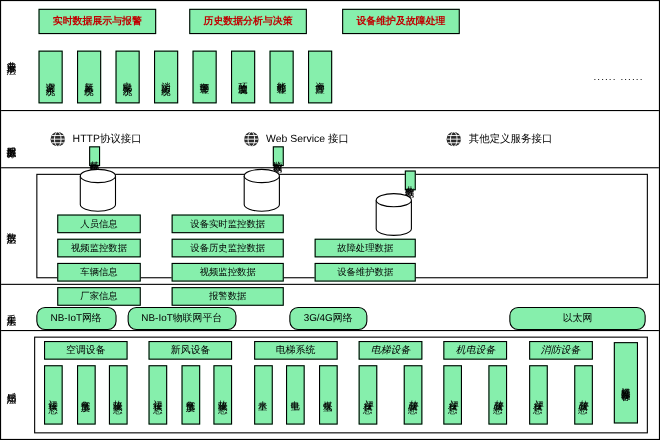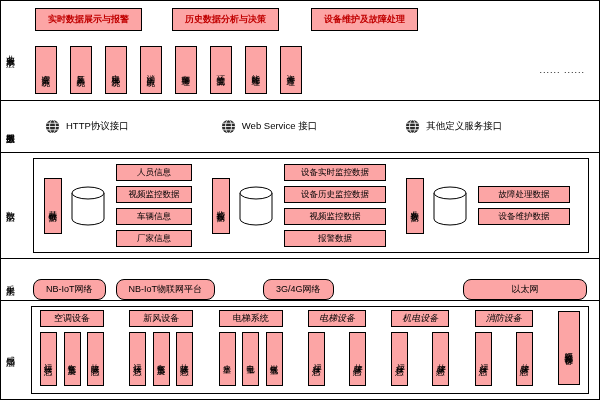--- a/index.html
+++ b/index.html
@@ -4,56 +4,56 @@
 <style>
   * { margin:0; padding:0; box-sizing:border-box; }
   html,body { background:#fff; }
   body { font-family:"Liberation Sans","DejaVu Sans",sans-serif; color:#000; }
   .diagram { position:relative; width:600px; height:400px; border:1px solid #000; background:#fff; overflow:hidden; display:flex; flex-direction:column; }
   .layer { display:flex; border-bottom:1px solid #000; width:100%; }
   .layer:last-child { border-bottom:none; flex:1; }
   .layer-label { flex:0 0 18px; display:flex; align-items:center; justify-content:center; font-size:9px; }
   .vtext { writing-mode:vertical-lr; text-orientation:upright; line-height:1; letter-spacing:1px; white-space:nowrap; }
   .layer-content { flex:1; position:relative; min-width:0; }
-  .box { border:1px solid #000; background:#fca5a5; display:flex; align-items:center; justify-content:center; text-align:center; }
+  .box { border:1px solid #000; background:#86efac; display:flex; align-items:center; justify-content:center; text-align:center; }
 
   
   .apps-row { display:flex; margin:7px 0 0 16px; }
   .app-box { padding:4px 12px; font-size:9px; font-weight:bold; color:#c00000; }
   .app-box + .app-box { margin-left:30px; }
   .app-box.third { margin-left:32px; }
   .sys-row { display:flex; margin:15px 0 0 16px; column-gap:13px; align-items:flex-start; padding-right:14px; }
   .sys-box { width:22px; height:48px; font-size:8.5px; }
   .more-dots { margin-left:auto; align-self:center; font-size:9px; letter-spacing:1px; white-space:nowrap; }
 
   
   .iface-row { display:flex; align-items:center; height:100%; }
   .iface { display:flex; align-items:center; gap:6px; font-size:9.5px; }
   .iface.i1 { margin-left:26px; } .iface.i2 { margin-left:92px; } .iface.i3 { margin-left:88px;text-align:right; }
 
   
   .data-wrap { border:1px solid #000; margin:5px 10px 5px 14px; height:95px; display:flex; align-items:center; padding:0 10px; }
-  .dgroup { display:flex; align-items:center; }
-  .dgroup + .dgroup { margin-left:20px; }
+  .dgroup { display:flex; align-items:center;flex-direction:column; }
+  .dgroup + .dgroup { margin-left:20px;align-items:flex-end; }
   .glabel { flex:0 0 18px; height:56px; font-size:8.5px; }
   .cyl { margin-left:6px; flex:0 0 auto; }
   .gitems { display:flex; flex-direction:column; gap:5px; margin-left:8px; }
   .gitem { height:17px; font-size:8.5px; padding:0 6px; min-width:76px; white-space:nowrap; }
   .gitems.wide .gitem { min-width:102px; }
 
   
   .net-row { display:flex; align-items:flex-end; height:100%; padding-right:12px; }
   .net-box { height:21px; border-radius:8px; font-size:9px; padding:0 12px; white-space:nowrap; }
   .net-box.n1 { margin-left:14px; } .net-box.n2 { margin-left:10px; } .net-box.n3 { margin-left:48px; }
   .net-box.n4 { margin-left:auto; width:124px; }
 
   
   .perc-wrap { border:1px solid #000; margin:5px 10px 5px 12px; height:calc(100% - 10px); display:flex; align-items:flex-start; justify-content:space-between; padding:3px 8px; }
   .pgroup { display:flex; flex-direction:column; }
-  .pgroup.w3 { width:64px; } .pgroup.w2 { width:58px;font-style:italic; }
+  .pgroup.w3 { width:76px; } .pgroup.w2 { width:58px;font-style:italic; }
   .phead { height:17px; font-size:9px; margin-bottom:5px; white-space:nowrap; }
   .pitems { display:flex; justify-content:space-between; }
   .pitem { width:17px; height:54px; }
   .pitem .vtext, .sys-box .vtext { font-size:8.5px; letter-spacing:1px; }
   .video-box { width:22px; height:74px; margin-top:1px; }
   .video-box .vtext { font-size:8.5px; }
 </style>
 </head>
 <body>
 

